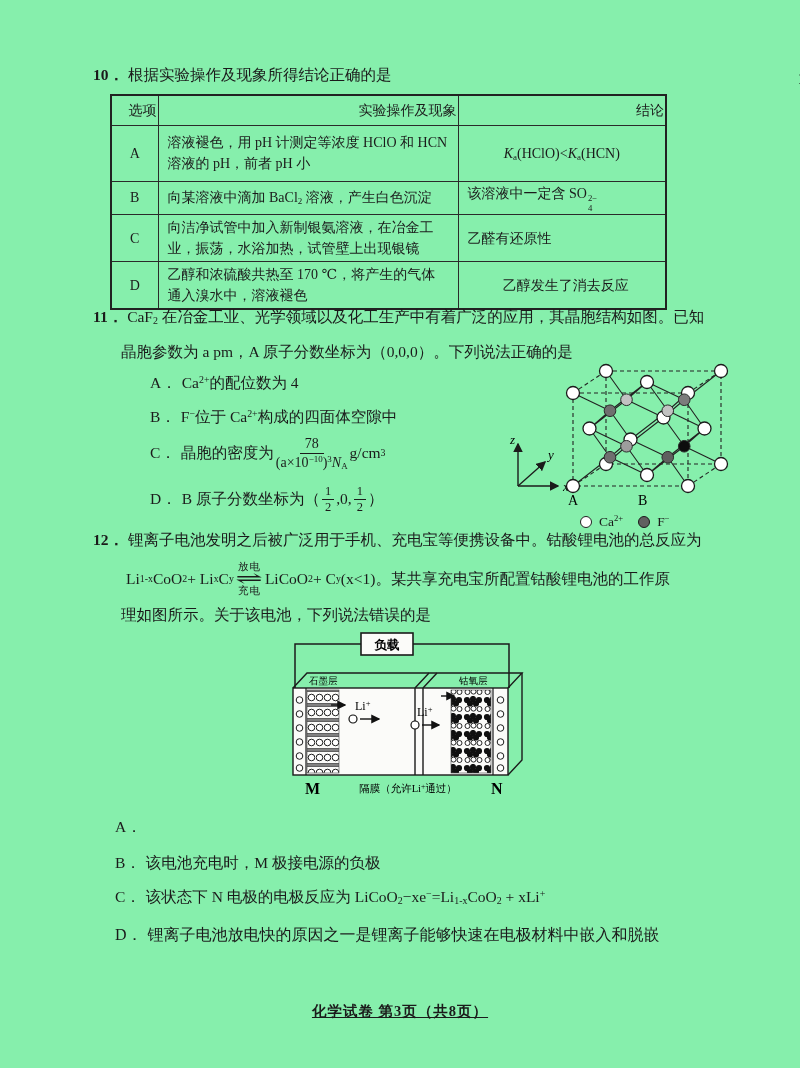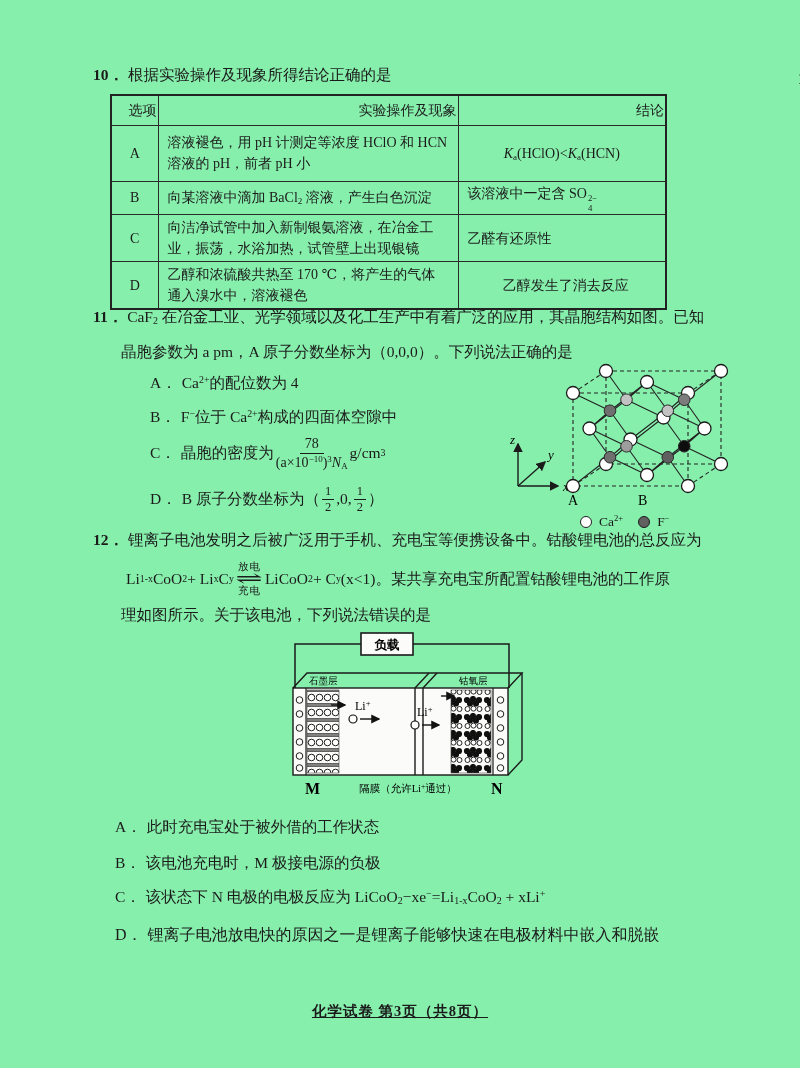--- a/index.html
+++ b/index.html
@@ -294,21 +294,20 @@
       </g>
 
       <text x="22" y="166" font-size="16" font-weight="bold">M</text>
       <text x="208" y="166" font-size="16" font-weight="bold">N</text>
       <text x="125" y="164" font-size="10.5" text-anchor="middle"><tspan>隔膜（允许Li</tspan><tspan dy="-3.5" font-size="7.5">+</tspan><tspan dy="3.5">通过）</tspan></text>
     </svg>
   </div>
 
   <div class="abs opt" style="left:115px;top:816px;">
     <span class="olabel">A．</span>
-      <span>此时充电宝处于被外借的工作状态</span>
   </div>
   <div class="abs opt" style="left:115px;top:852px;">
     <span class="olabel">B．</span>
       <span>该电池充电时，M 极接电源的负极</span>
   </div>
   <div class="abs opt" style="left:115px;top:886px;">
     <span class="olabel">C．</span>
       <span>该状态下 N 电极的电极反应为 LiCoO<sub>2</sub>−xe<sup>−</sup>=Li<sub>1-x</sub>CoO<sub>2</sub> + xLi<sup>+</sup></span>
   </div>
   <div class="abs opt" style="left:115px;top:924px;font-size:16px;">

